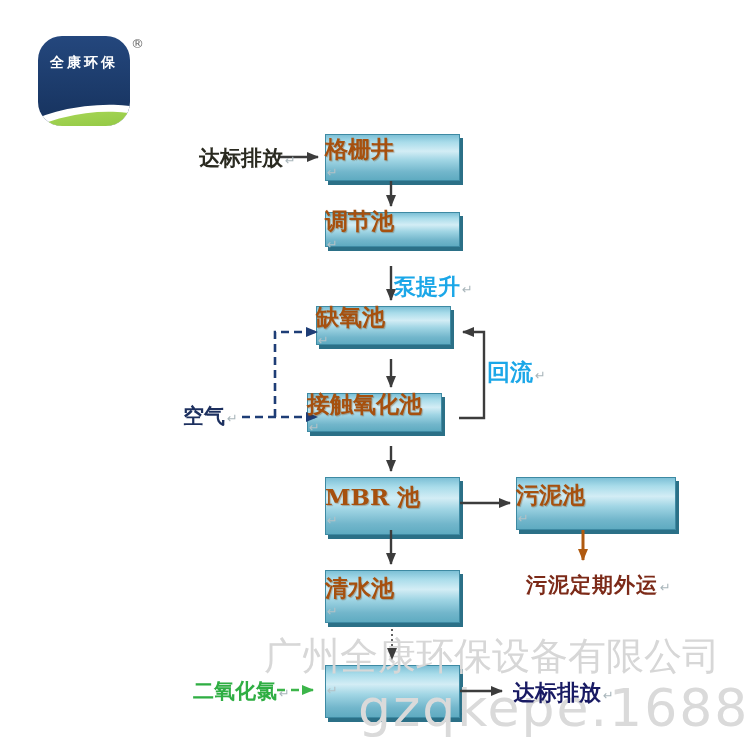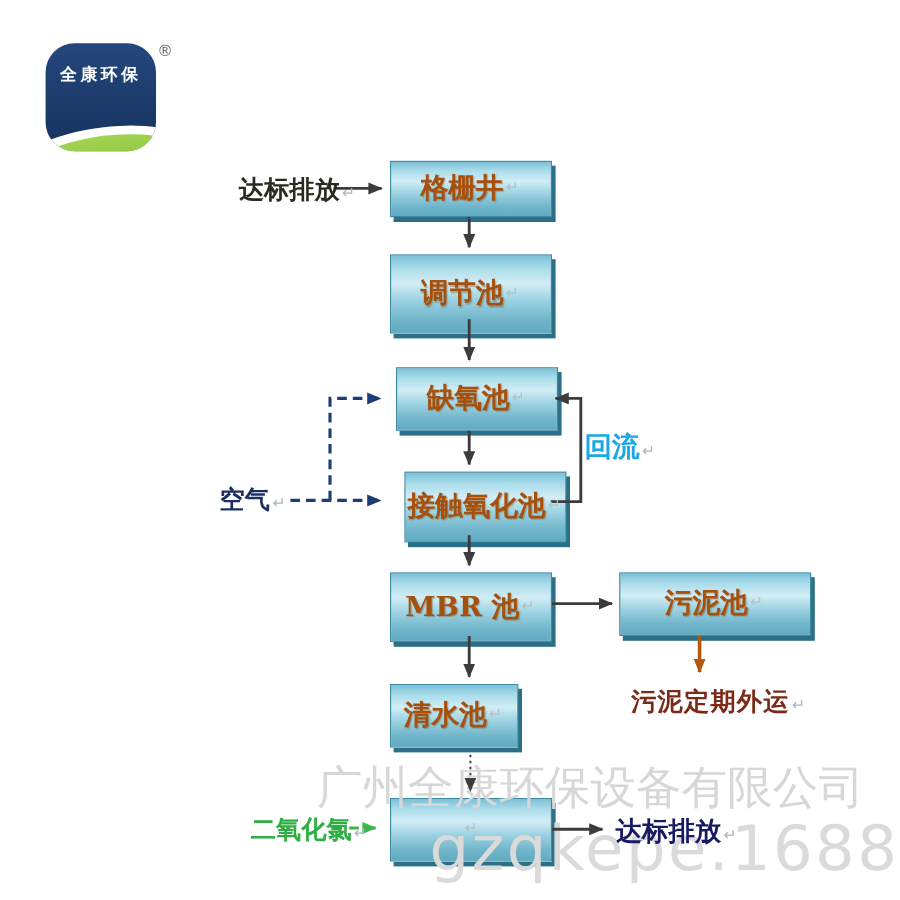--- a/index.html
+++ b/index.html
@@ -2,51 +2,51 @@
 <html><head>
 <meta charset="utf-8">
 <style>
   html,body{margin:0;padding:0;background:#fff;}
   body{width:750px;height:750px;position:relative;overflow:hidden;
        font-family:"DejaVu Sans","Liberation Sans",sans-serif;}
   .layer{position:absolute;left:0;top:0;width:750px;height:750px;}
 
   
   .pos-0{left:325px;top:134px;width:133px;height:45px}
-  .pos-1{left:325px;top:212px;width:133px;height:64px}
-  .pos-2{left:330px;top:306px;width:133px;height:51px}
-  .pos-3{left:337px;top:393px;width:133px;height:57px}
+  .pos-1{left:325px;top:212px;width:133px;height:33px}
+  .pos-2{left:316px;top:306px;width:133px;height:37px}
+  .pos-3{left:307px;top:393px;width:133px;height:37px}
   .pos-4{left:325px;top:477px;width:133px;height:56px}
-  .pos-5{left:325px;top:570px;width:105px;height:51px}
+  .pos-5{left:325px;top:570px;width:133px;height:51px}
   .pos-6{left:325px;top:665px;width:133px;height:51px}
   .pos-7{left:516px;top:477px;width:158px;height:51px}
 
   
   .box{position:absolute;
        background:linear-gradient(180deg,#7dc0d6 0%,#a9dcea 16%,#d3edf5 36%,
                   #a0d5e4 56%,#72b6cb 82%,#5fabc1 100%);
        border:1px solid #3e8aa3;
        box-shadow:3px 4px 0 #2b7087;}
-  .lbl{position:absolute;display:flex;align-items:center;justify-content:center;
+  .lbl{position:absolute;display:flex;align-items:flex-start;justify-content:center;
        font-family:"DejaVu Serif","Liberation Serif",serif;
        font-weight:bold;font-size:23px;color:#a6500e;white-space:nowrap;
-       text-shadow:1px 1px 1px rgba(110,55,5,0.35);}
+       text-shadow:1px 1px 1px rgba(110,55,5,0.35);flex-direction:column;}
   .pmark{font-family:"DejaVu Sans",sans-serif;font-weight:normal;
          font-size:13px;color:#b3c2c7;margin-left:2px;text-shadow:none;}
 
   
   .ann{position:absolute;font-weight:bold;white-space:nowrap;
        font-family:"DejaVu Serif","Liberation Serif",serif;}
   .ann .pmark{color:#a9b6bb;}
   .inflow{left:199px;top:144px;font-size:21px;color:#2a2a20;}
   .pump{left:394px;top:272px;font-size:22px;color:#1ba7e8;}
   .reflux{left:487px;top:357px;font-size:23px;color:#1ba7e8;
           text-shadow:-1px -1px 0 #fff,1px -1px 0 #fff,-1px 1px 0 #fff,1px 1px 0 #fff;}
   .air{left:183px;top:402px;font-size:21px;color:#1c2f5e;}
-  .chlorine{left:193px;top:677px;font-size:21px;color:#2fae43;margin-left:16px;}
+  .chlorine{left:193px;top:677px;font-size:21px;color:#2fae43;}
   .discharge{left:513px;top:678px;font-size:22px;color:#181a63;text-align:center;}
   .sludgeout{left:526px;top:571px;font-size:21px;color:#7c2a18;letter-spacing:1px;}
 
   
   .wm{position:absolute;white-space:nowrap;font-family:"DejaVu Sans",sans-serif;text-align:right;}
   .wm1{left:264px;top:631px;font-size:38px;color:#d7d7d7;}
   .wm2{left:358px;top:678px;font-size:52px;color:#dadada;letter-spacing:2px;}
 
   
   .logo{position:absolute;left:38px;top:36px;width:92px;height:90px;
@@ -153,20 +153,23 @@
   <div class="lbl pos-7">
     <span>污泥池</span>
       <span class="pmark">↵</span>
   </div>
 </div>
 
 <div class="layer">
   <div class="ann inflow">
     <span>达标排放</span><span class="pmark">↵</span>
   </div>
+  <div class="ann pump">
+    <span>泵提升</span><span class="pmark">↵</span>
+  </div>
   <div class="ann reflux">
     <span>回流</span><span class="pmark">↵</span>
   </div>
   <div class="ann air">
     <span>空气</span><span class="pmark">↵</span>
   </div>
   <div class="ann chlorine">
     <span>二氧化氯</span><span class="pmark">↵</span>
   </div>
   <div class="ann discharge">

